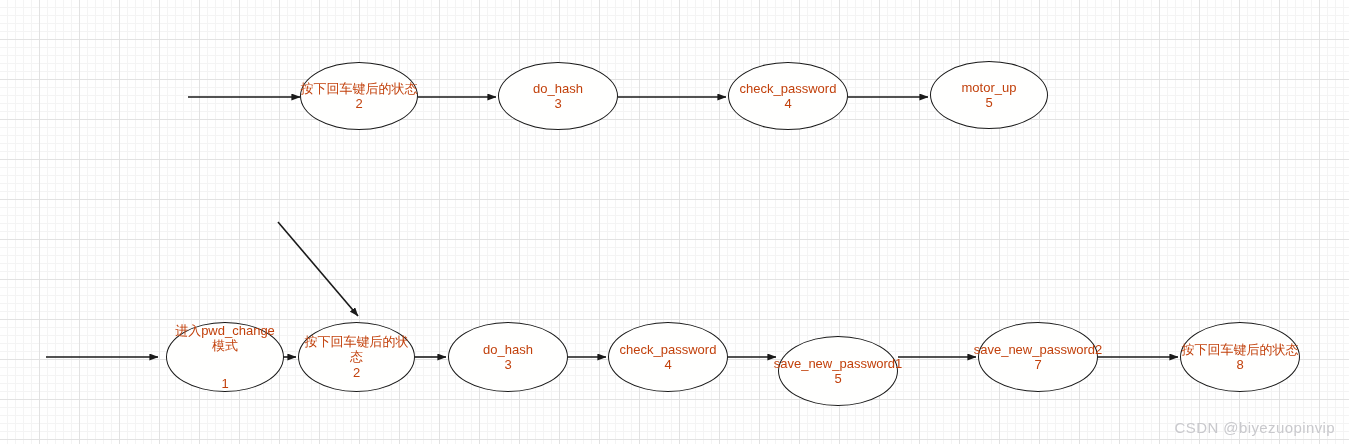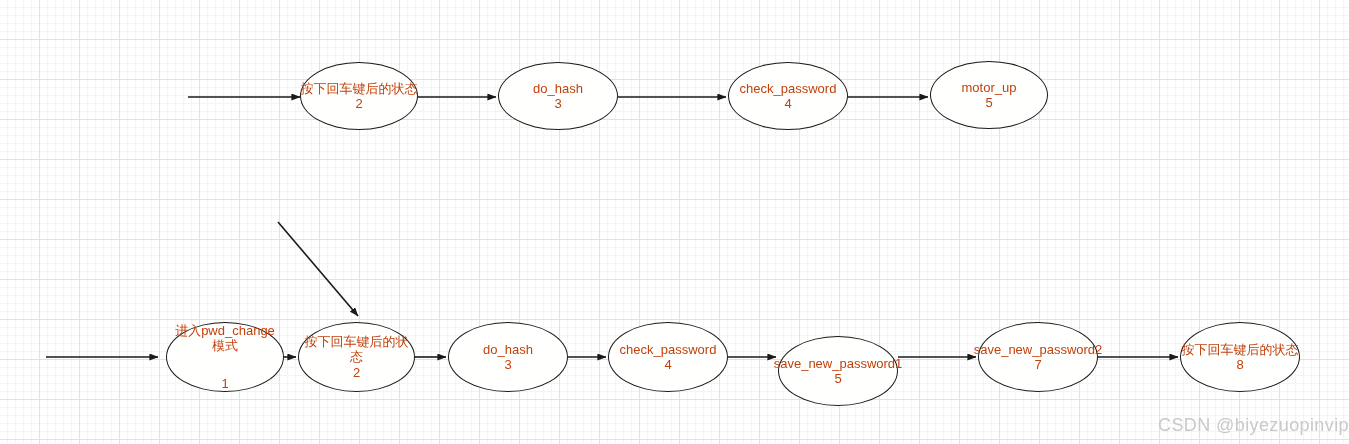--- a/index.html
+++ b/index.html
@@ -65,24 +65,24 @@
     white-space: normal;
     word-break: break-all;
     max-width: 108px;
   }
   .node .node-num {
     display: block;
   }
 
   #watermark {
     position: absolute;
-    right: 0;
+    right: 14px;
     bottom: 8px;
     color: #c9c9cd;
-    font-size: 18px;
+    font-size: 15px;
     letter-spacing: 0.4px;
     white-space: nowrap;
   }
 </style>
 </head>
 <body>
 
 <div id="canvas">
 
   <svg id="edge-layer" viewBox="0 0 1349 444" xmlns="http://www.w3.org/2000/svg">

